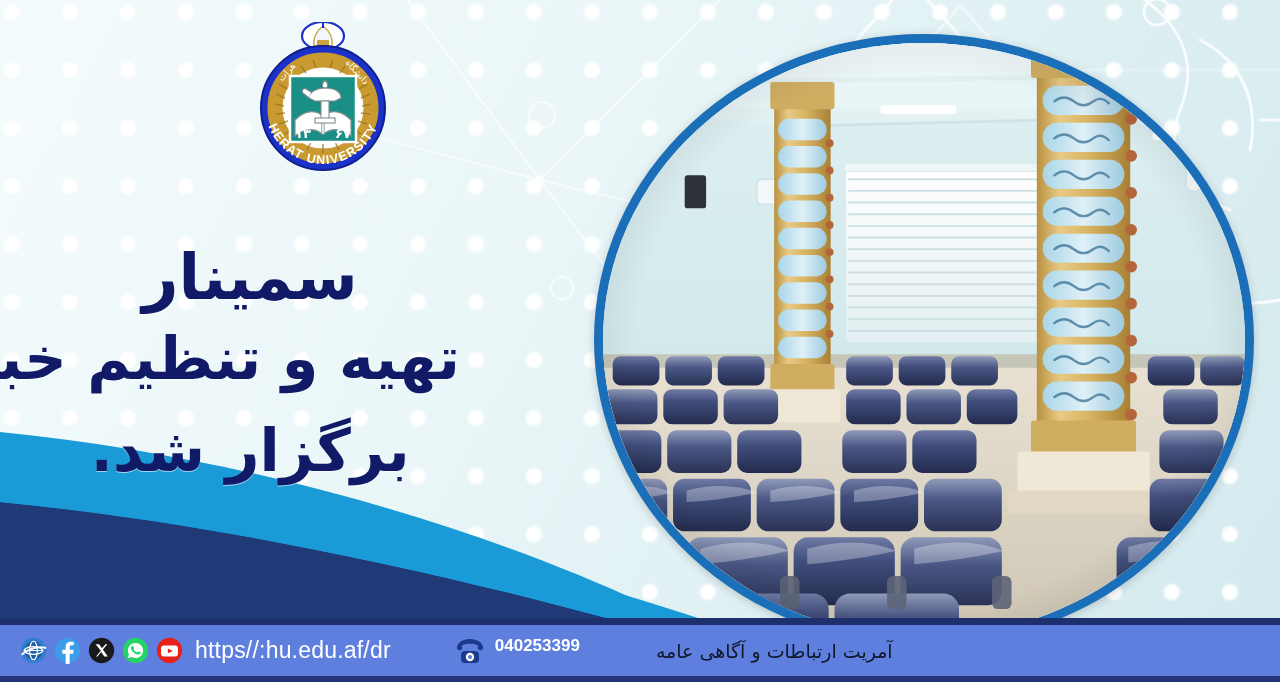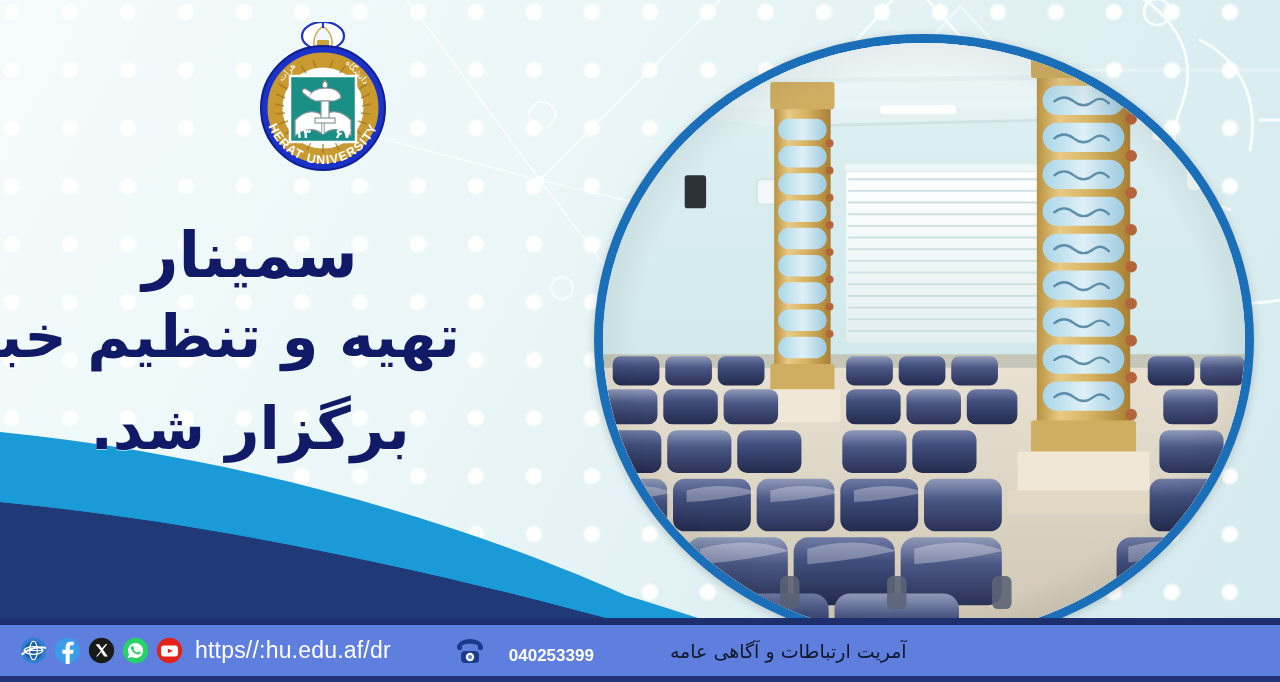--- a/index.html
+++ b/index.html
@@ -32,21 +32,21 @@
   
   .curves{position:absolute;left:0;bottom:0;width:1280px;height:310px;}
 
   
   .logo{
     position:absolute;left:243px;top:22px;width:160px;height:160px;
   }
 
   
   .headline{
-    position:absolute;left:40px;top:218px;width:420px;
+    position:absolute;left:40px;top:240px;width:420px;
     text-align:center;direction:rtl;
     color:#101a66;
     font-weight:bold;
     line-height:1.22;
     letter-spacing:0;
     text-shadow:0 1px 0 rgba(255,255,255,.55);
   }
   .headline .l1{font-size:63px;display:block;white-space:nowrap;}
   .headline .l2{font-size:59px;display:block;white-space:nowrap;margin-top:6px;}
   .headline .l3{font-size:59px;display:block;white-space:nowrap;margin-top:20px;}
@@ -73,21 +73,21 @@
   .footer-inner{
     position:absolute;left:0;top:7px;right:0;bottom:6px;
     display:flex;align-items:center;
   }
   .socials{display:flex;align-items:center;gap:7px;margin-right:0;margin-left:10px;padding-left:10px;}
   .sicon{width:27px;height:27px;border-radius:50%;display:block;flex:0 0 auto;}
   .url{
     color:#ffffff;font-size:23px;letter-spacing:.2px;direction:ltr;
     font-family:"Liberation Sans",sans-serif;white-space:nowrap;margin-left:12px;
   }
-  .phone-block{display:flex;align-items:flex-end;gap:22px;margin-left:62px;}
+  .phone-block{display:flex;align-items:flex-start;gap:8px;margin-left:62px;}
   .phone-num{color:#fff;font-size:17px;font-weight:bold;direction:ltr;font-family:"Liberation Sans",sans-serif;}
   .dept{
     color:#0f172a;font-size:19px;direction:rtl;margin-left:76px;white-space:nowrap;
     font-family:"DejaVu Sans",sans-serif;
   }
   .spacer{flex:1 1 auto;}
 </style>
 </head>
 <body>
 

